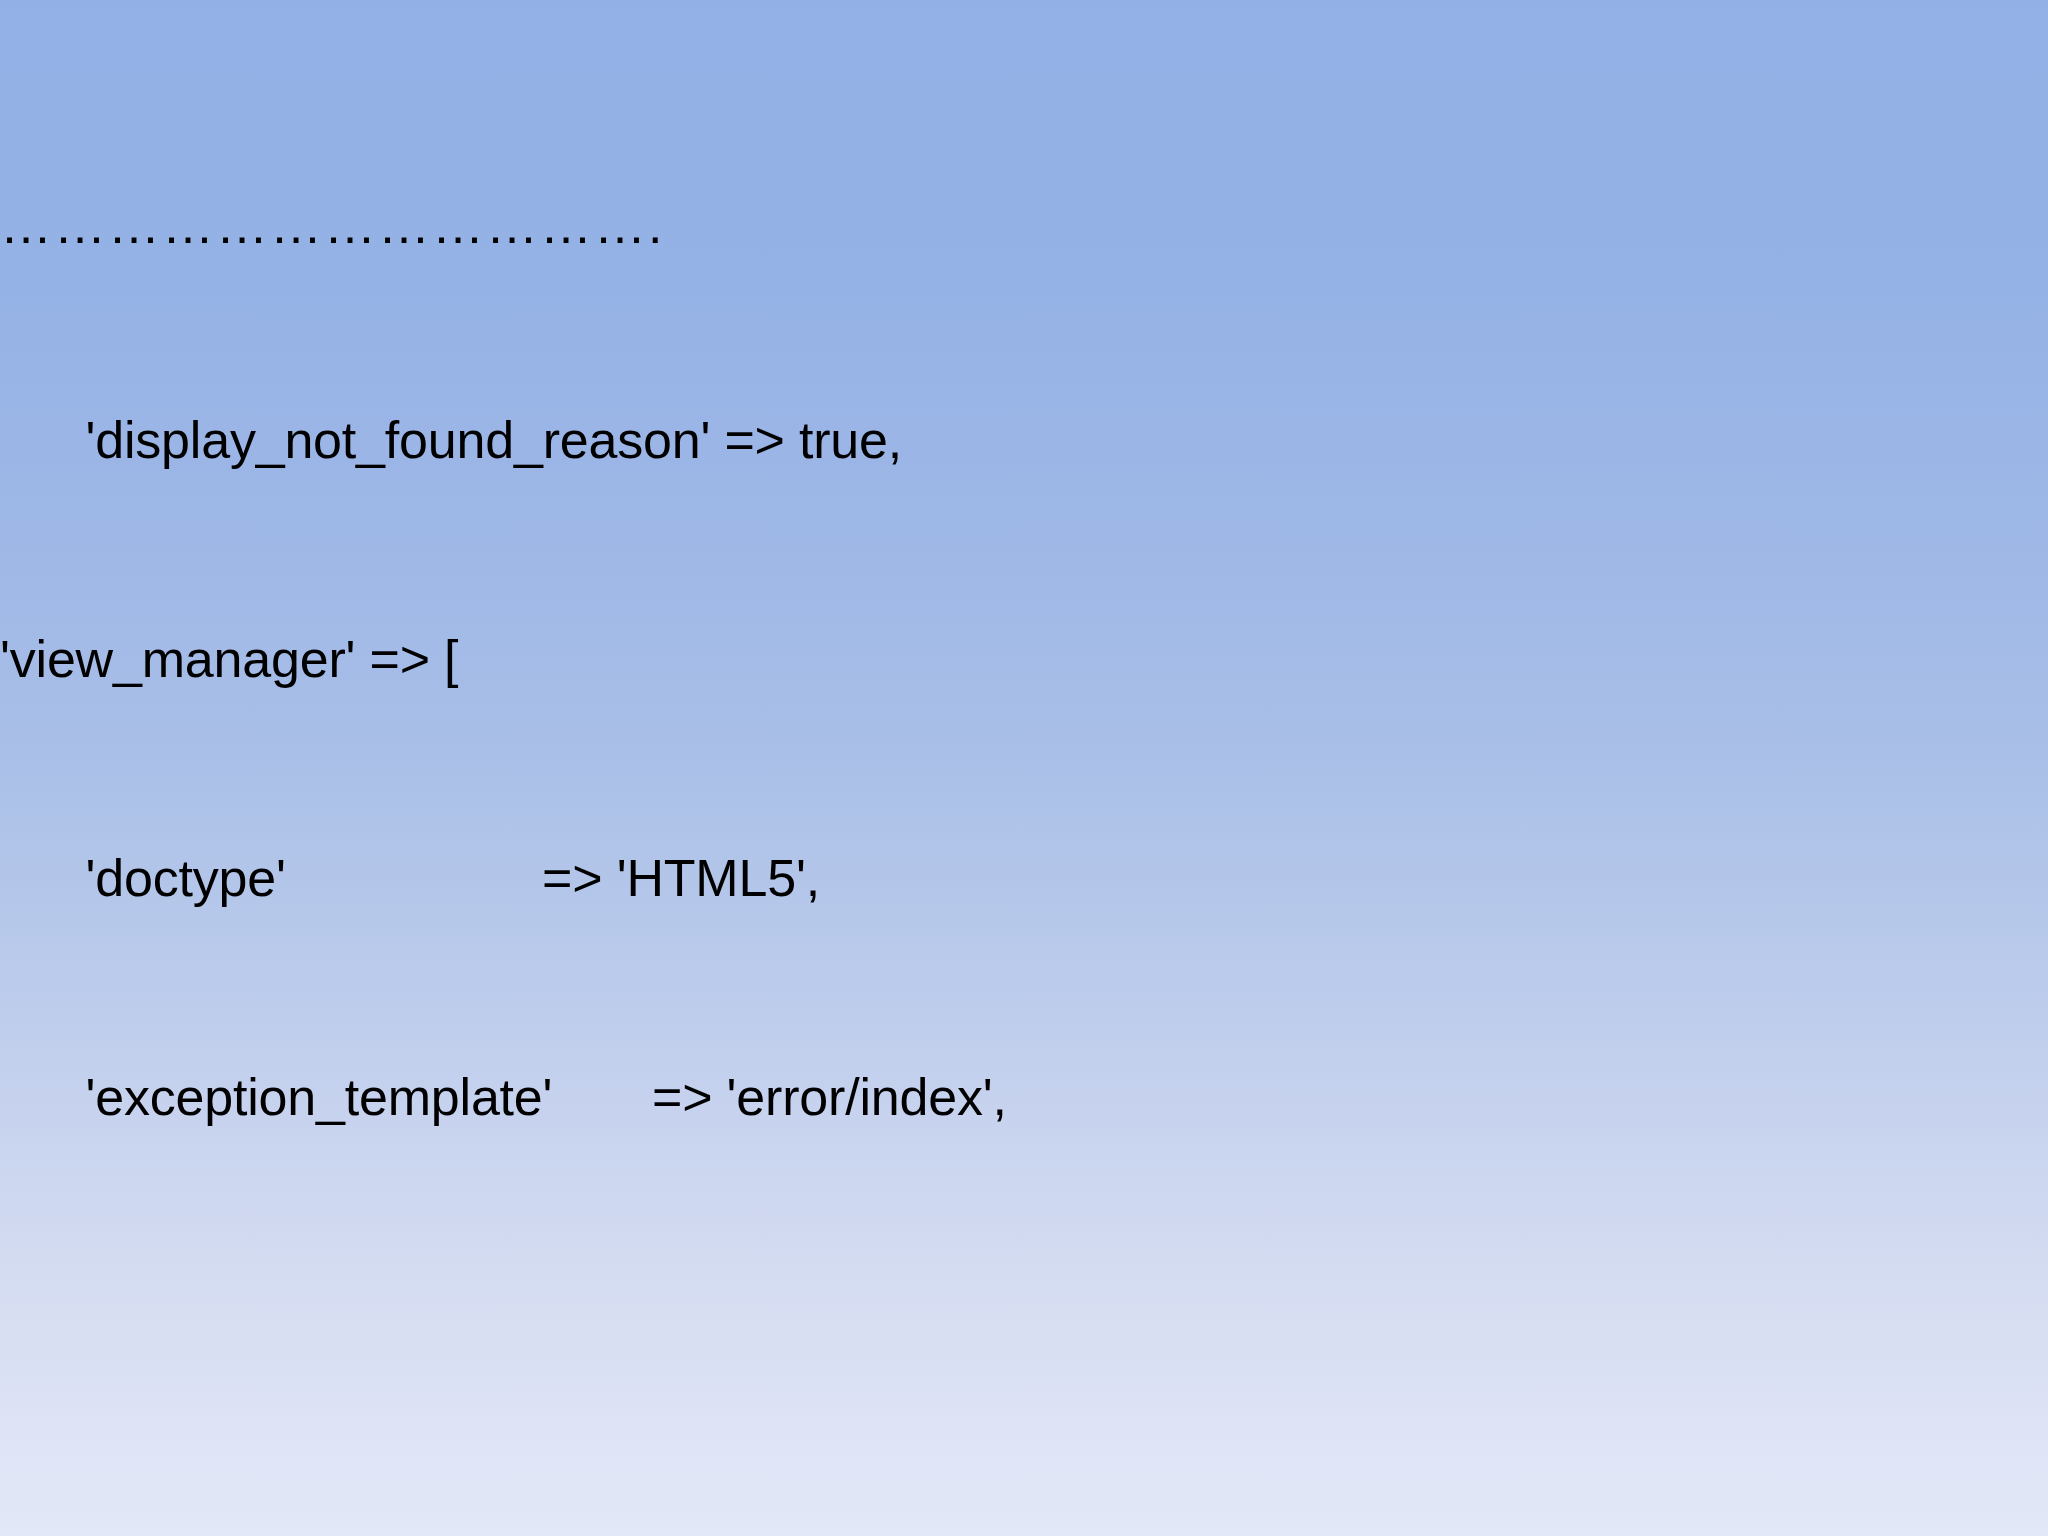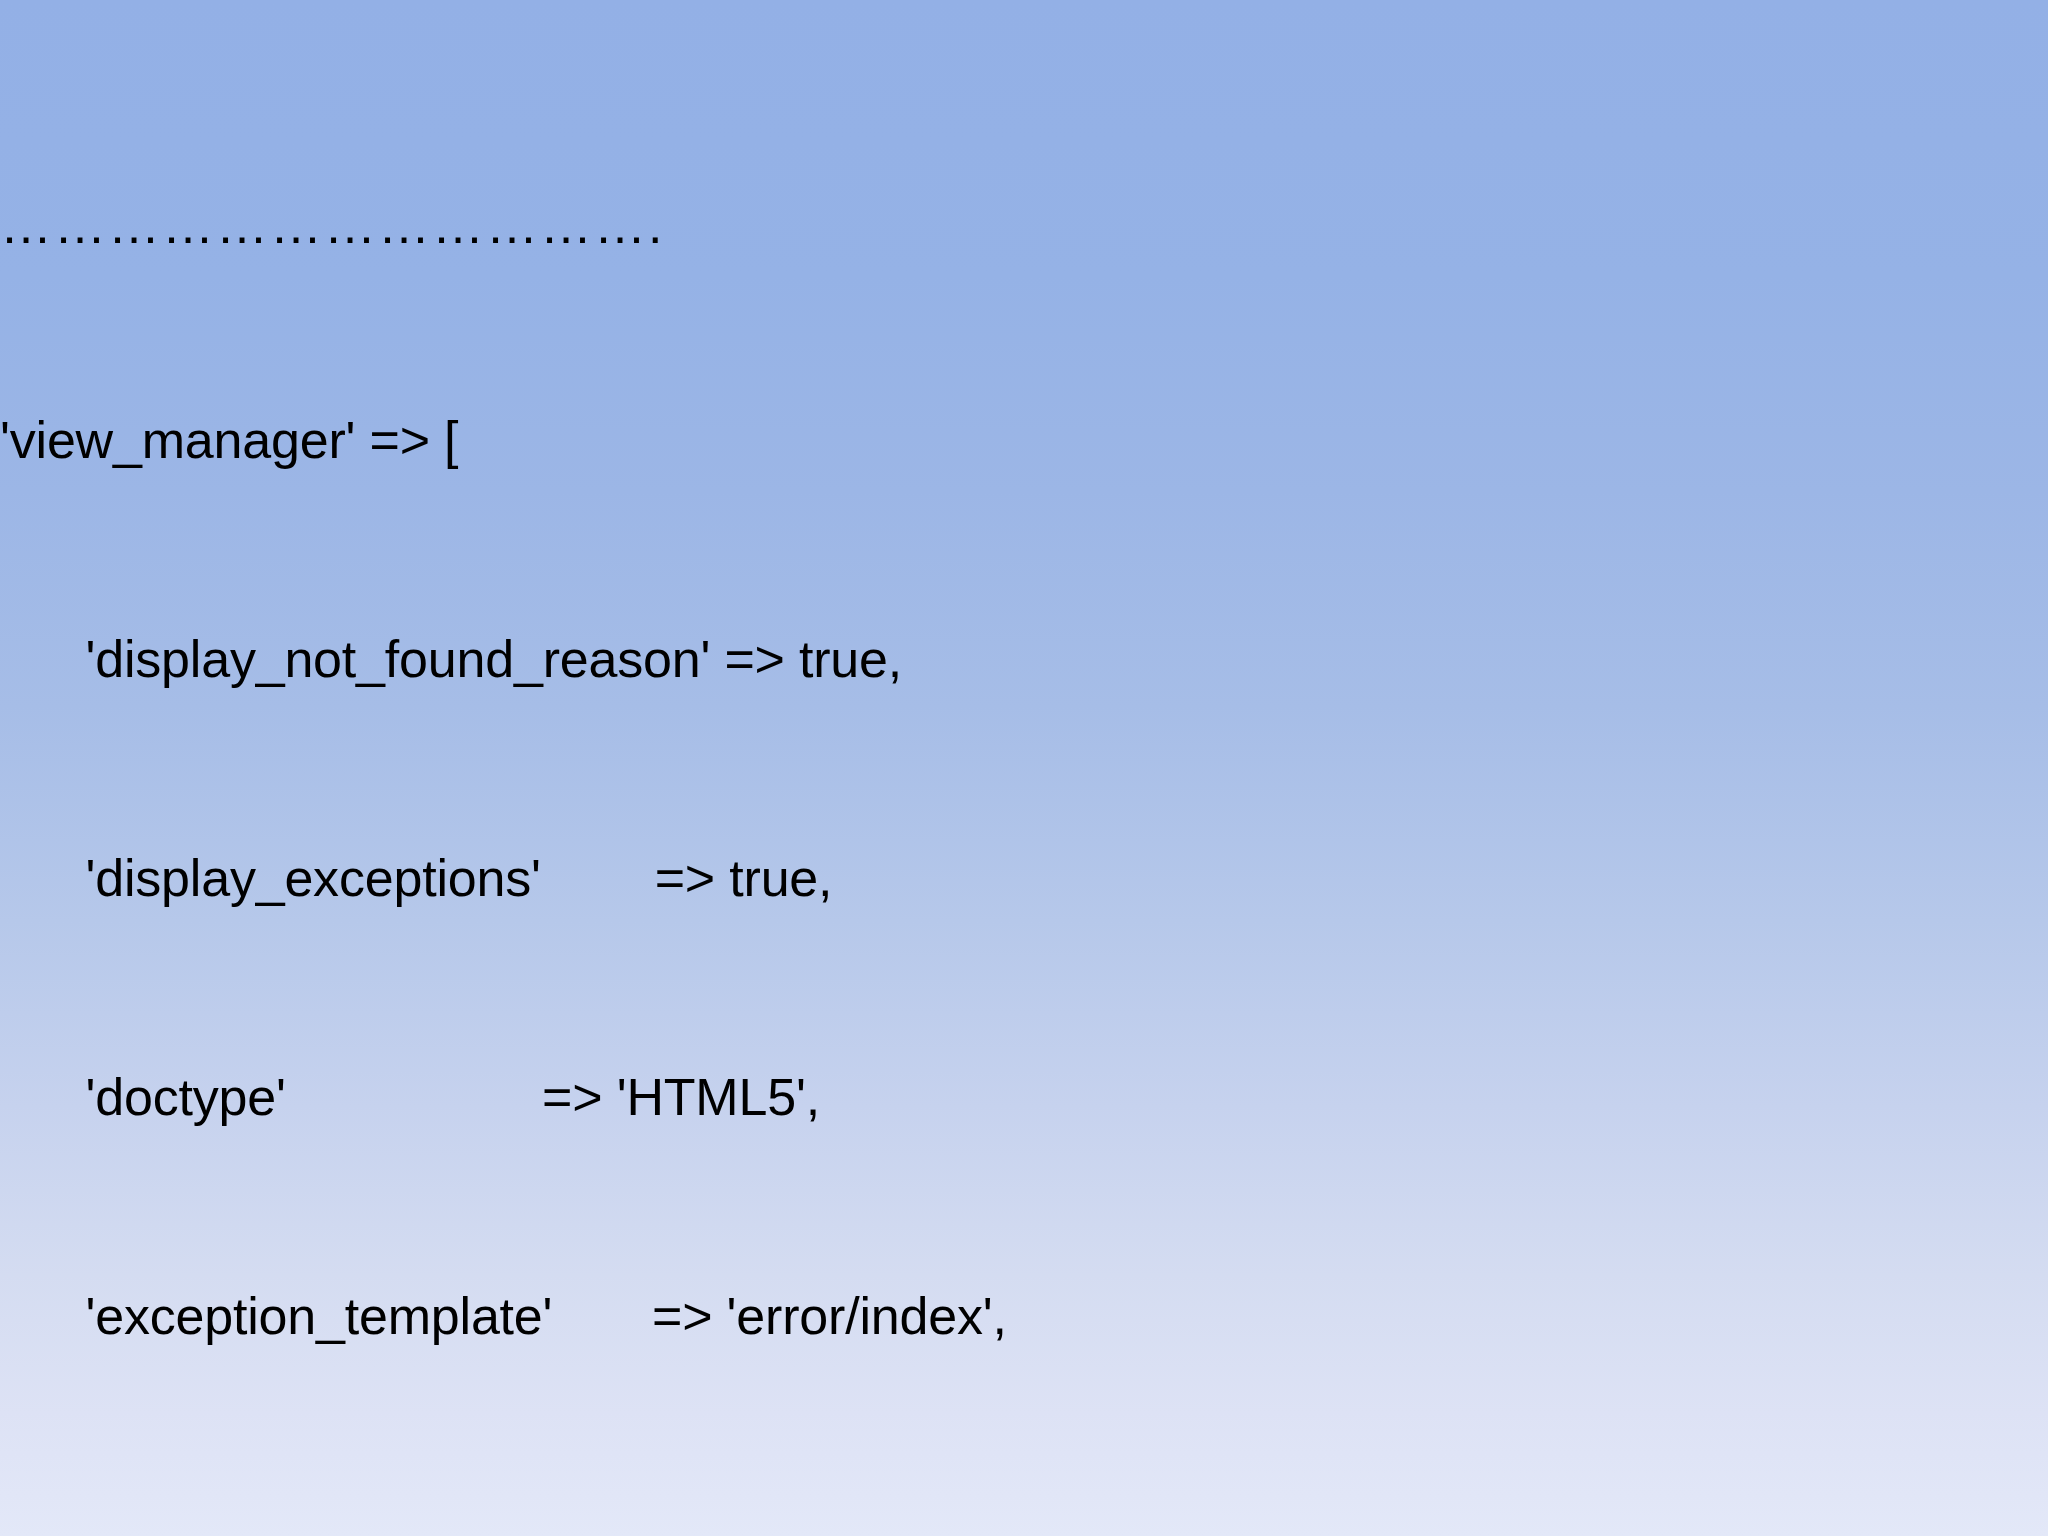--- a/index.html
+++ b/index.html
@@ -57,23 +57,22 @@
     display: block;
     white-space: pre;
   }
 </style>
 </head>
 <body>
 
 <div id="slide">
   <div id="code-block">
     <span class="code-line dots-line">……………………………….</span>
+    <span class="code-line">      'display_not_found_reason' =&gt; true,</span>
     <span class="code-line">'view_manager' =&gt; [</span>
-    <span class="code-line">      'display_not_found_reason' =&gt; true,</span>
-    <span class="code-line">      'display_exceptions'        =&gt; true,</span>
     <span class="code-line">      'doctype'                  =&gt; 'HTML5',</span>
     <span class="code-line">      'exception_template'       =&gt; 'error/index',</span>
     
     
     
     
     
     
     
     

